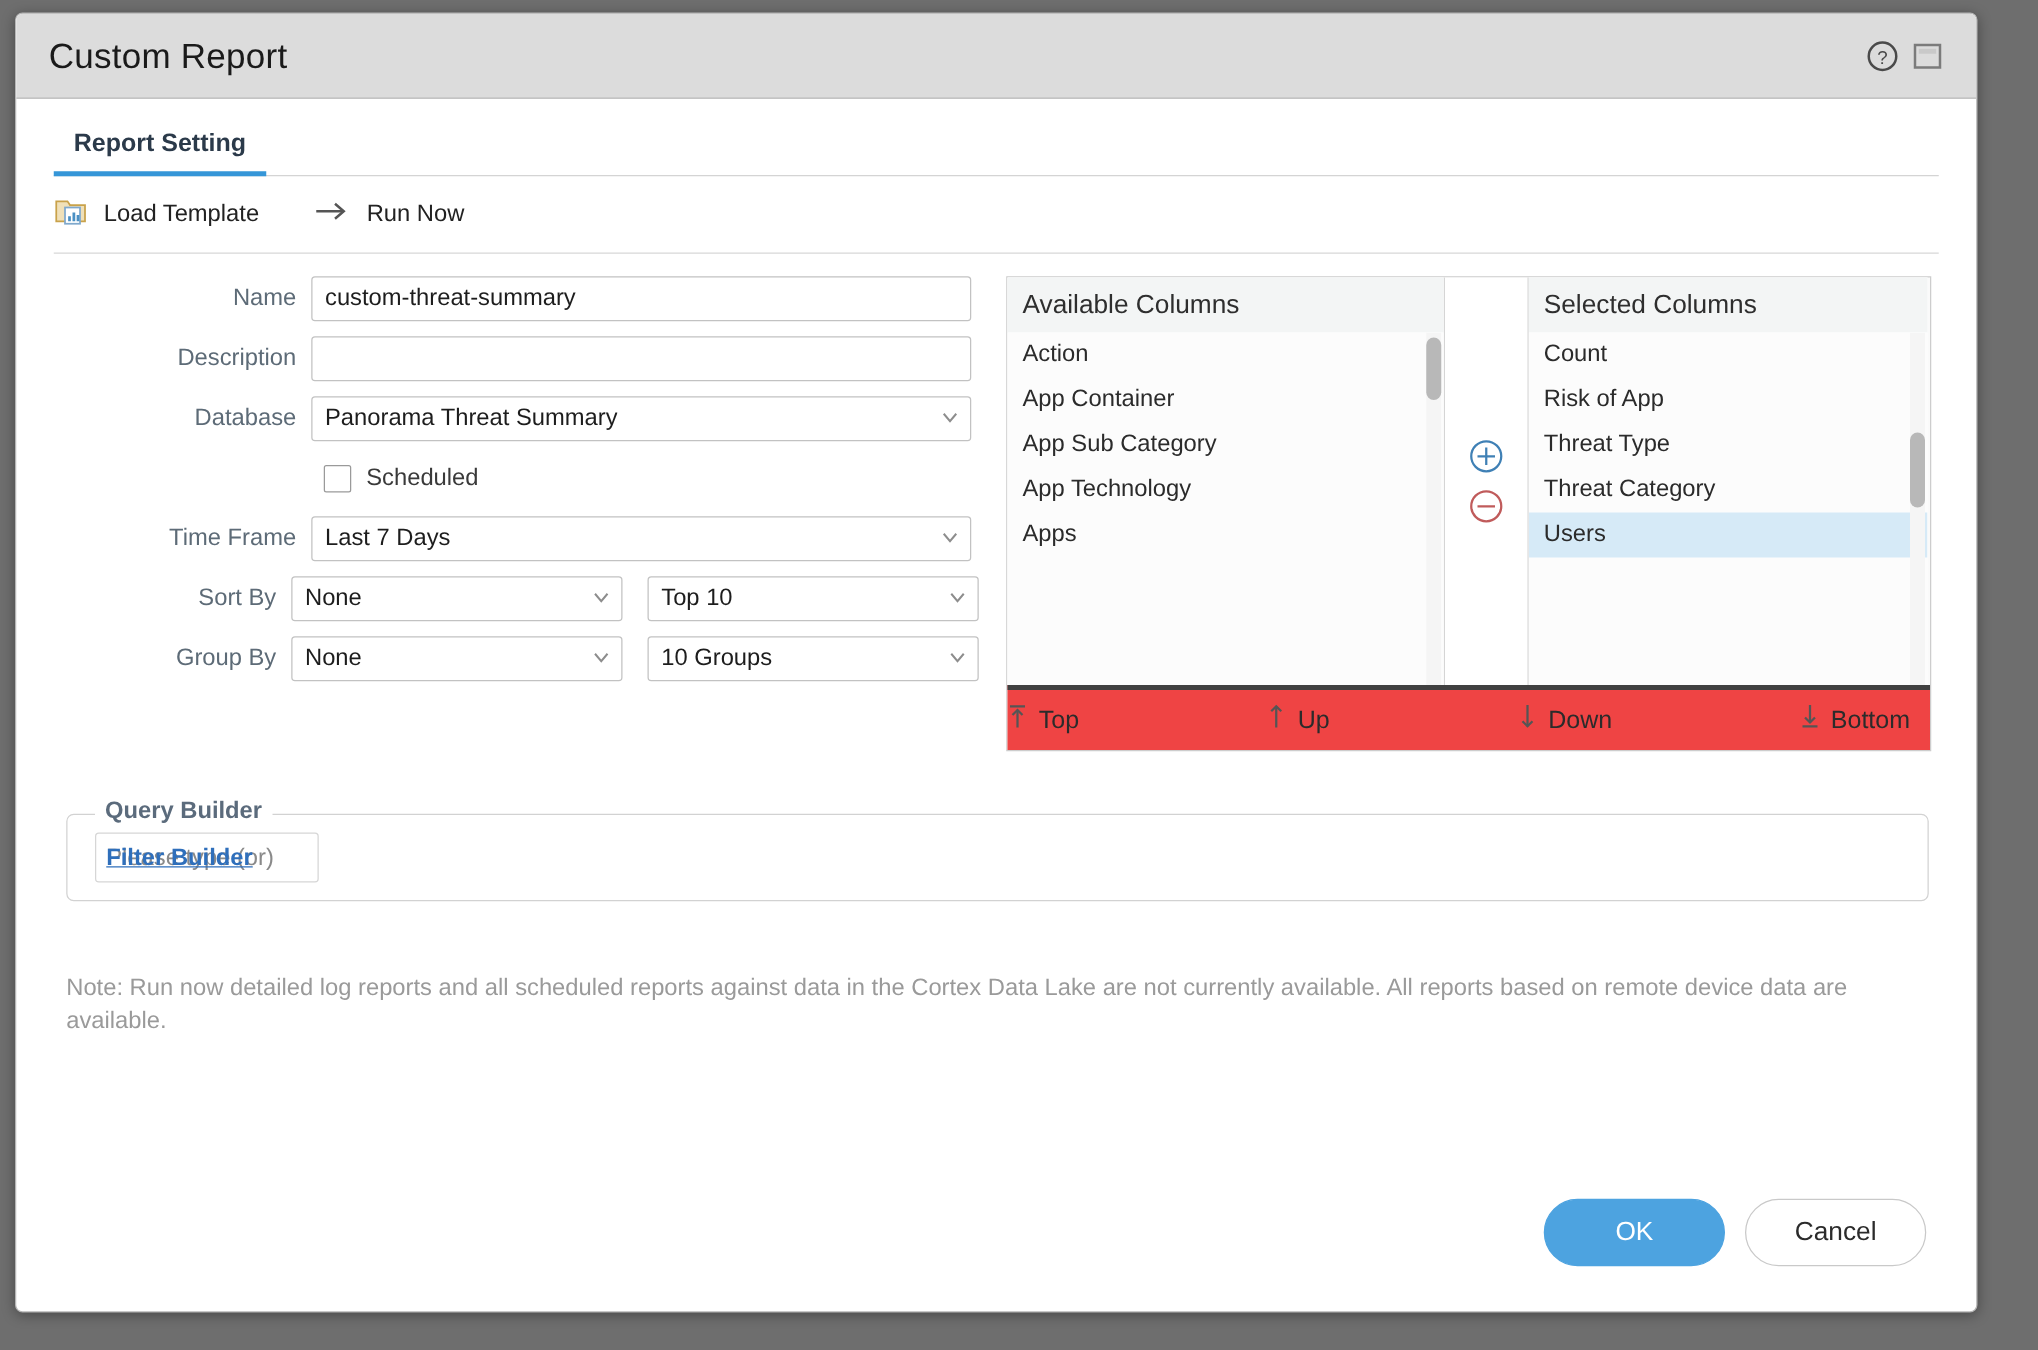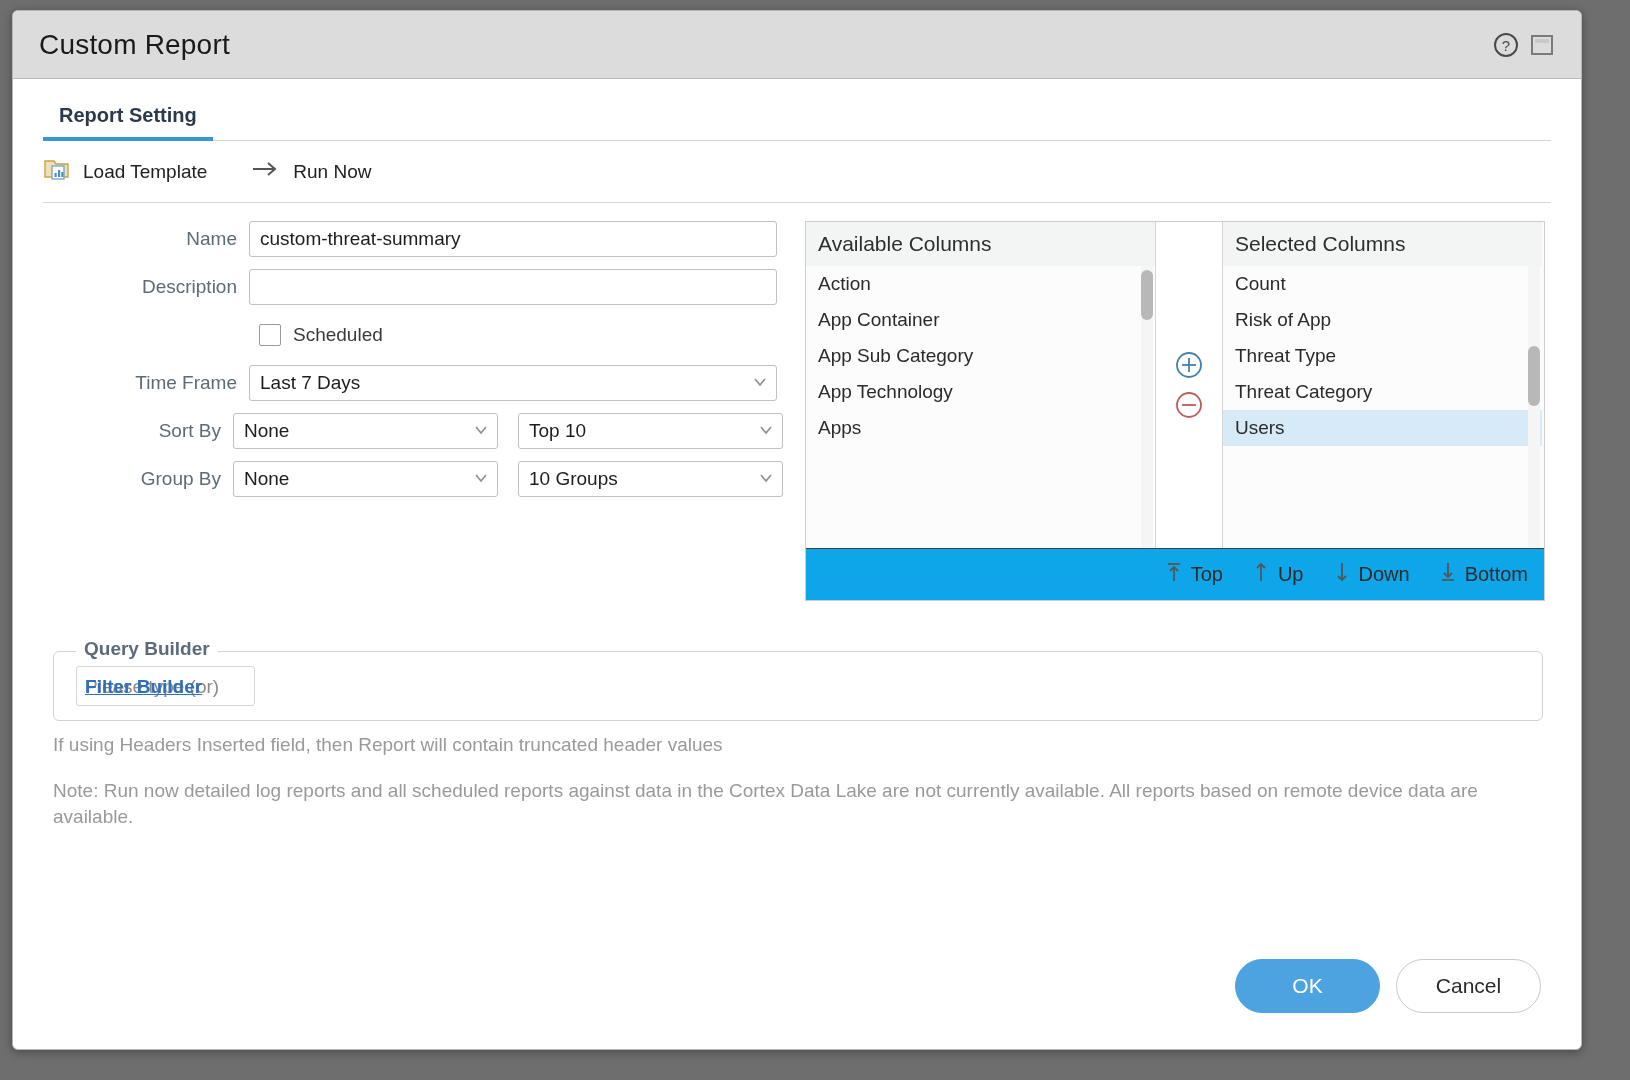--- a/index.html
+++ b/index.html
@@ -209,25 +209,25 @@
     flex-direction: column;
     align-items: center;
     justify-content: center;
     gap: 10px;
     background: #ffffff;
   }
   .tbtn { width: 30px; height: 30px; cursor: pointer; }
   .colpanel-bottom {
     height: 52px;
     flex: 0 0 auto;
-    background: #0ea5e9;
-    border-top: 1px solid #404040;
-    display: flex;
-    align-items: center;
-    justify-content: flex-end;
+    background: #ef4444;
+    border-top: 4px solid #404040;
+    display: flex;
+    align-items: center;
+    justify-content: space-between;
     gap: 30px;
     padding-right: 16px;
   }
   .movebtn {
     display: flex;
     align-items: center;
     gap: 9px;
     font-size: 20px;
     color: #2b2b2b;
     cursor: pointer;
@@ -377,20 +377,31 @@
           </div>
         </div>
 
         <div class="frow">
           <div class="flabel">Description</div>
           <div class="ctl wide">
             <span class="val"></span>
           </div>
         </div>
 
+        <div class="frow">
+          <div class="flabel">Database</div>
+          <div class="ctl wide select">
+            <span class="val">Panorama Threat Summary</span>
+            <span class="caret">
+              <svg viewBox="0 0 14 14" width="14" height="14">
+                  <polyline points="2,4 7,10 12,4" fill="none" stroke="#8d8d8d" stroke-width="1.6"></polyline>
+                </svg>
+            </span>
+          </div>
+        </div>
 
         <div class="frow checkrow">
           <div class="spacerlabel"></div>
           <div class="cbox"></div>
           <div class="cbox-label">Scheduled</div>
         </div>
 
         <div class="frow">
           <div class="flabel">Time Frame</div>
           <div class="ctl wide select">
@@ -543,21 +554,20 @@
     </div>
 
     <div id="querybuilder">
       <div id="qb-legend">Query Builder</div>
       <div id="qb-inner">
         <span class="overlay-text placeholder">Please type (or)</span>
         <span class="overlay-text link">Filter Builder</span>
       </div>
     </div>
 
-    <div class="hint" id="hint1">If using Headers Inserted field, then Report will contain truncated header values</div>
     <div id="note">Note: Run now detailed log reports and all scheduled reports against data in the Cortex Data Lake are not currently available. All reports based on remote device data are available.</div>
 
     <div id="footer">
       <div class="btn primary">OK</div>
       <div class="btn secondary">Cancel</div>
     </div>
 
   </div>
 </div>
 

